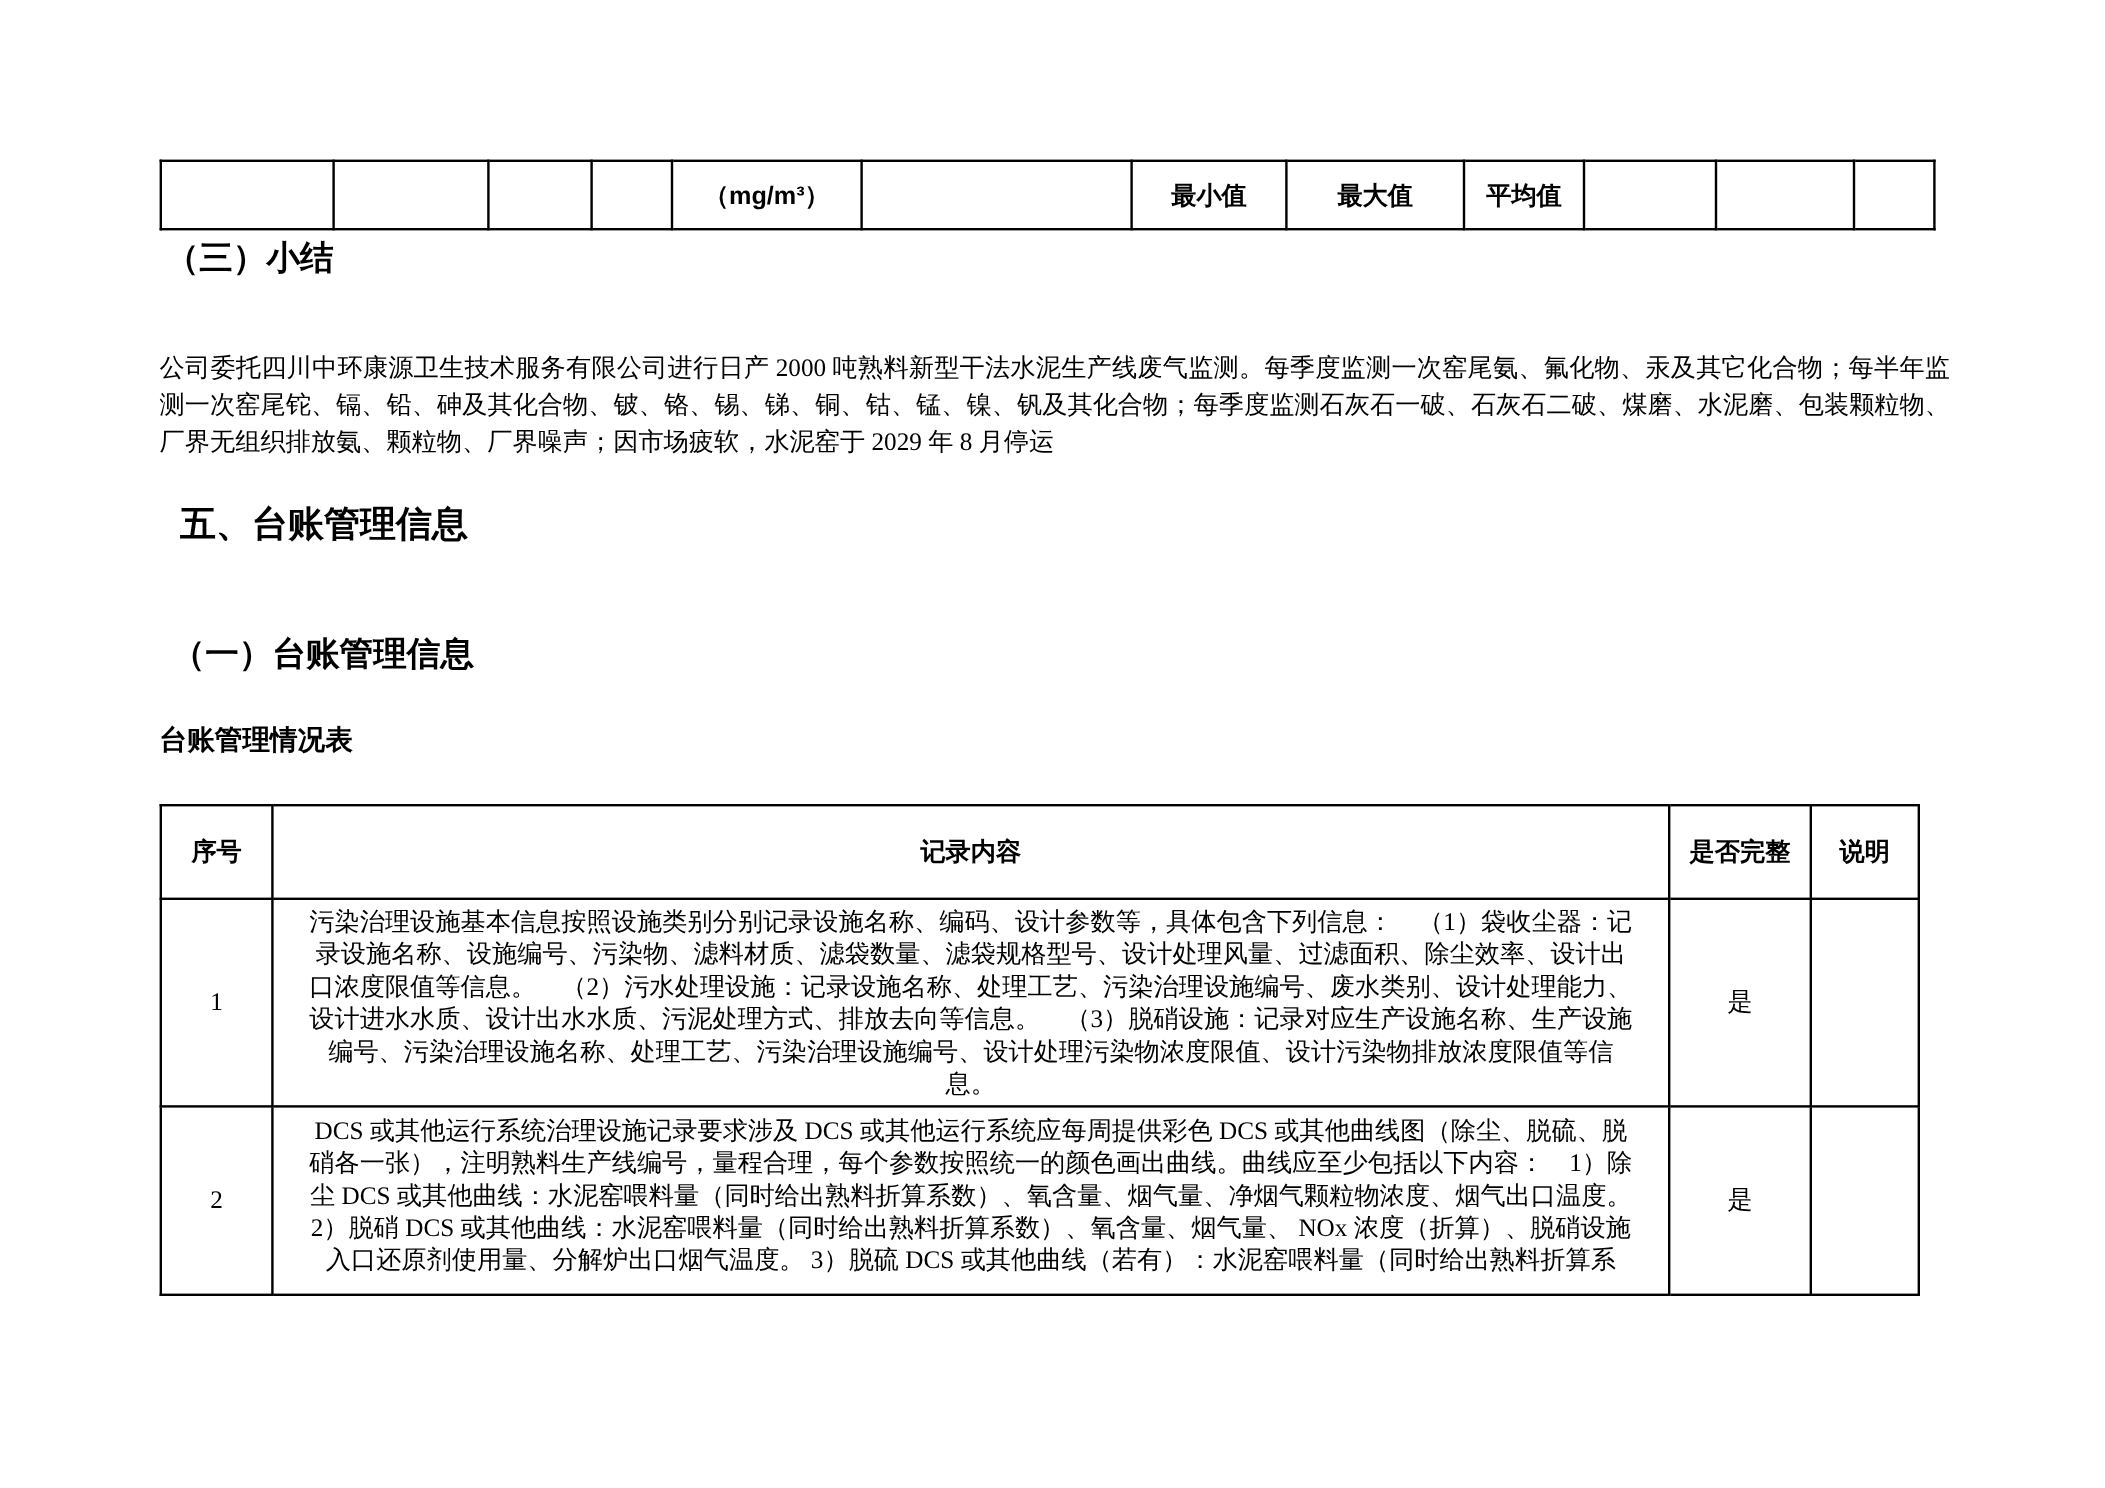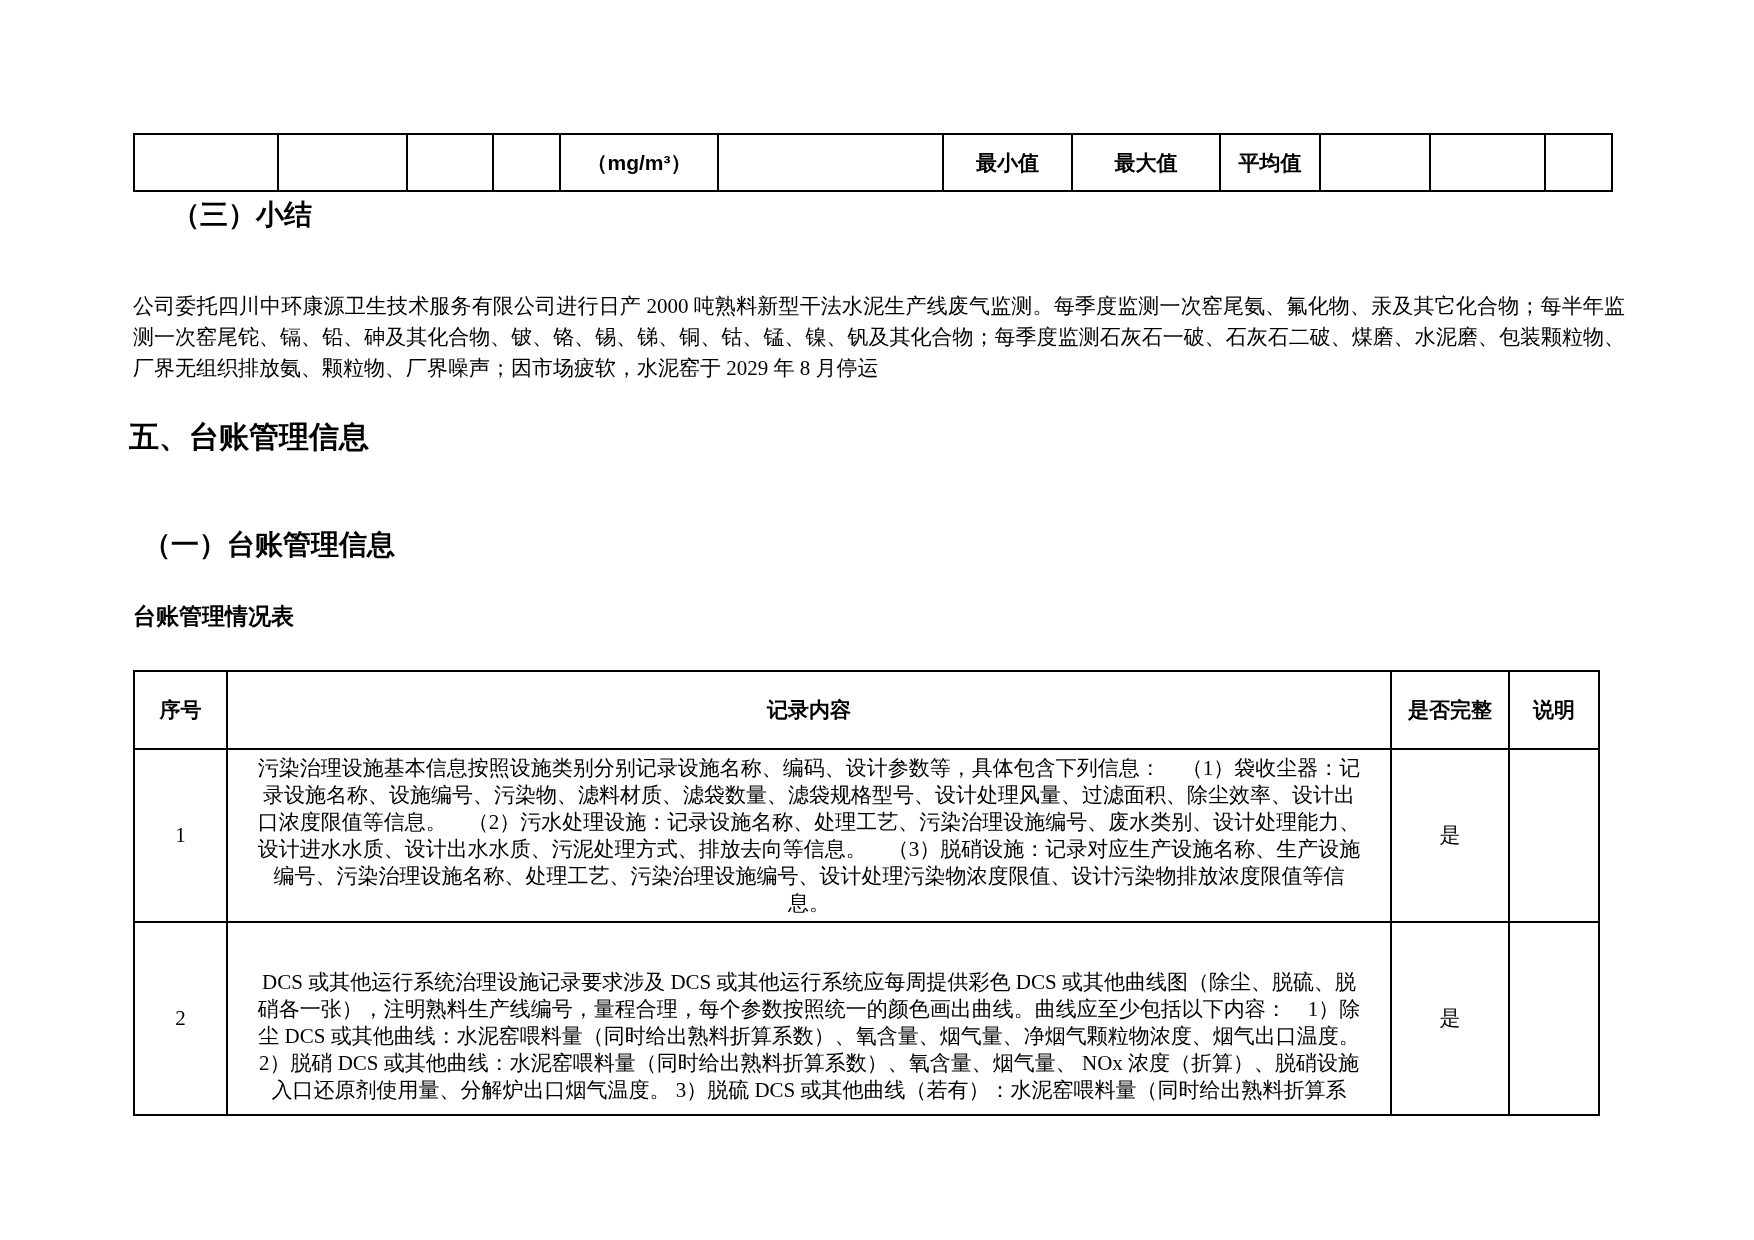--- a/index.html
+++ b/index.html
@@ -12,46 +12,46 @@
 
   
   .meas-table { left:133px; top:133px; width:1478px; }
   .meas-table td {
     height:57px; text-align:center; vertical-align:middle;
     font-family:"Liberation Sans","DejaVu Sans",sans-serif;
     font-weight:bold; font-size:21px; white-space:nowrap; overflow:hidden;
   }
 
   .h-sub  { font-family:"Liberation Sans","DejaVu Sans",sans-serif; font-weight:bold; }
-  .h-summary   { left:138px; top:196px; font-size:28px;margin-left:34px; }
+  .h-summary   { left:138px; top:196px; font-size:28px; }
   .para {
     left:133px; top:291px; width:1492px;
     font-size:21px; line-height:31px; text-align:justify;
   }
-  .h-section   { left:129px; top:417px; font-size:30px; }
+  .h-section   { left:150px; top:417px; font-size:30px; }
   .h-section2  { left:143px; top:526px; font-size:28px;text-align:right; }
   .tbl-title   { left:133px; top:601px; width:1465px; text-align:left;
                  font-size:23px; font-weight:bold; }
 
   
   .ledger { left:133px; top:670px; width:1465px; }
   .ledger th {
     height:78px; text-align:center; vertical-align:middle;
     font-family:"Liberation Sans","DejaVu Sans",sans-serif;
     font-weight:bold; font-size:21px;
   }
   .ledger td {
     font-size:21px; line-height:27px; text-align:center; vertical-align:middle;
   }
   .row-1 { height:173px; }
   .row-2 { height:157px; }
   .cell-content { padding:0 28px; }
   .row-2 .cell-content { vertical-align:top; }
   .clip-1 { max-height:169px; overflow:hidden; }
-  .clip-2 { height:151px; padding-top:6px; overflow:hidden;margin-top:40px; }
+  .clip-2 { height:151px; padding-top:6px; overflow:hidden; }
 </style>
 </head>
 <body>
 
 <table class="abs meas-table">
   <colgroup>
     <col style="width:144px">
       <col style="width:129px">
       <col style="width:86px">
     <col style="width:67px">

